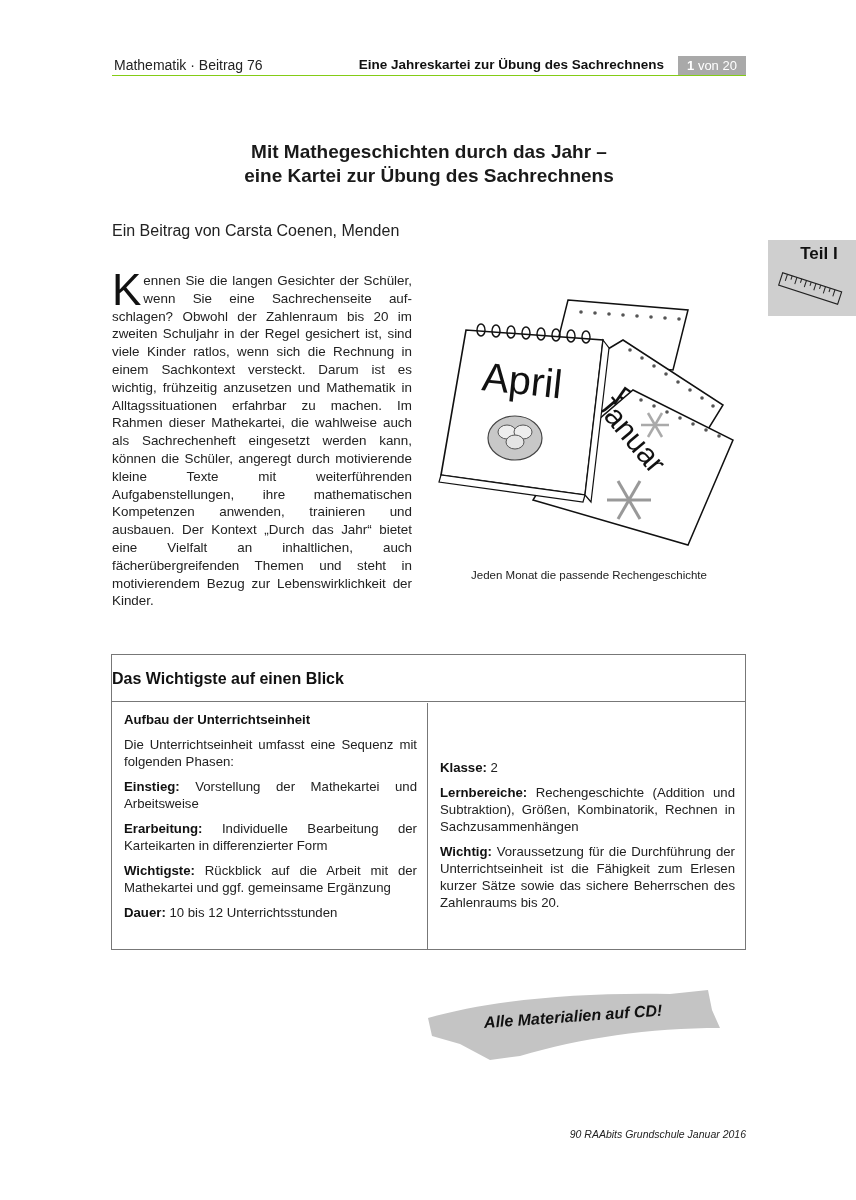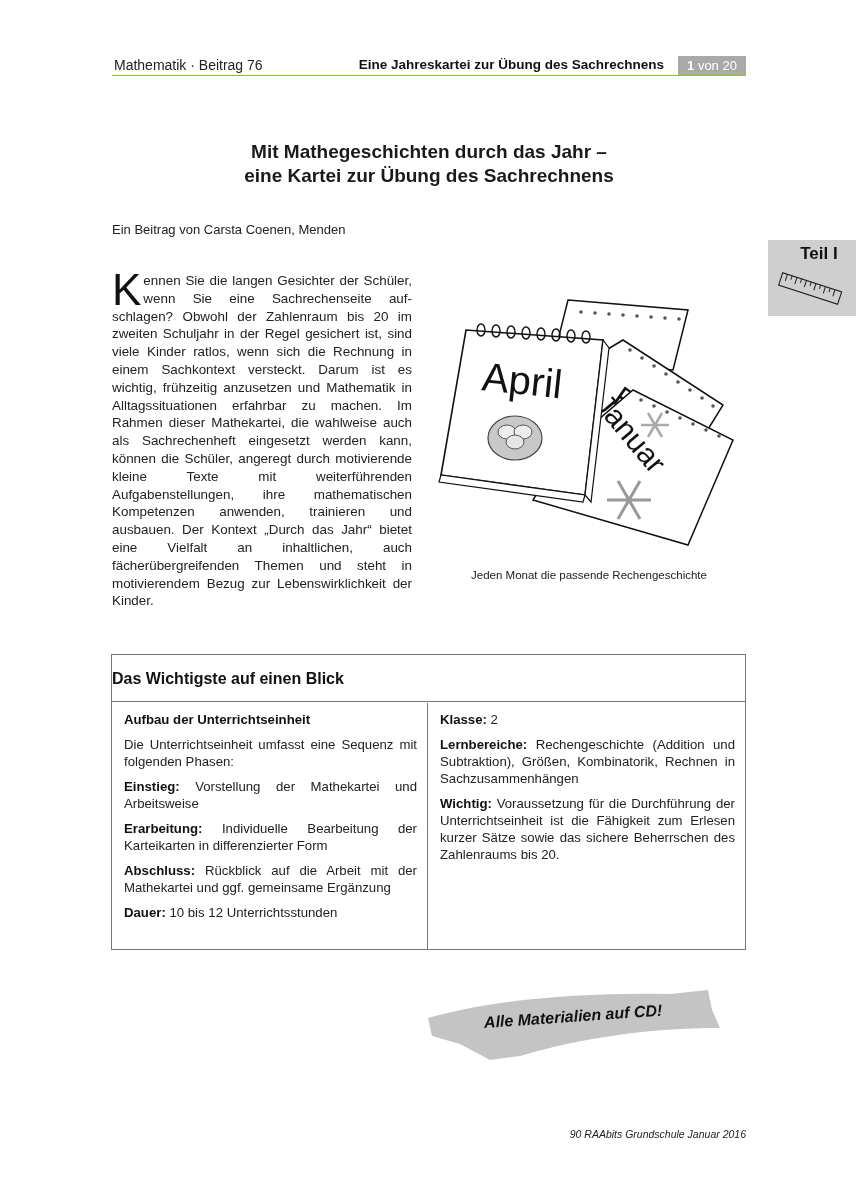--- a/index.html
+++ b/index.html
@@ -8,41 +8,41 @@
 
   
   .header { position: absolute; left: 112px; top: 56px; width: 634px; height: 20px; border-bottom: 1px solid #84cc16; }
   .header .left { position: absolute; left: 2px; top: 1px; font-size: 14px; color: #222; }
   .header .center { position: absolute; right: 82px; top: 1px; font-size: 13.5px; font-weight: bold; color: #111; }
   .header .page { position: absolute; right: 0; top: 0; width: 68px; height: 19px; background: #a9a9a9; color: #fff; font-size: 13px; text-align: center; line-height: 19px; }
   .header .page b { font-weight: bold; }
 
   
   .title { position: absolute; left: 112px; top: 140px; width: 634px; text-align: center; font-size: 19px; font-weight: bold; line-height: 24px; color: #1a1a1a; }
-  .author { position: absolute; left: 112px; top: 222px; font-size: 13px; color: #222; }
+  .author { position: absolute; left: 112px; top: 222px; font-size: 16px; color: #222; }
 
   
   .teil { position: absolute; left: 768px; top: 240px; width: 88px; height: 76px; background: #cfcfcf; }
   .teil .label { position: absolute; left: 0; width: 78px; top: 4px; text-align: center; font-size: 17px; font-weight: bold; color: #111; padding-left: 24px; }
   .teil svg { position: absolute; left: 8px; top: 30px; }
 
   
   .intro { position: absolute; left: 112px; top: 272px; width: 300px; font-size: 13.4px; line-height: 17.8px; text-align: justify; color: #222; hyphens: manual; }
   .intro .dropcap { float: left; font-size: 44px; line-height: 34px; margin: 1px 2px 0 0; font-weight: normal; color: #111; }
 
   
   .illus { position: absolute; left: 433px; top: 290px; width: 312px; height: 270px; }
   .caption { position: absolute; left: 433px; top: 569px; width: 312px; text-align: center; font-size: 11.5px; color: #222; }
 
   
   .box { position: absolute; left: 111px; top: 654px; width: 635px; height: 296px; border: 1px solid #777; }
   .box .box-title { height: 47px; border-bottom: 1px solid #777; font-size: 16px; font-weight: bold; line-height: 48px; color: #111; }
   .box .col { position: absolute; top: 48px; bottom: 0; padding: 8px 10px 0 12px; font-size: 13.2px; line-height: 17px; color: #222; text-align: justify; }
   .box .col.left { left: 0; width: 316px; border-right: 1px solid #777; }
-  .box .col.right { left: 316px; right: 0; padding-left: 12px; }
+  .box .col.right { left: 316px; right: 0; padding-left: 12px; margin-top: 48px; }
   .box .col p { margin-bottom: 8px; }
   .box .col b { font-weight: bold; color: #111; }
 
   
   .cd-banner { position: absolute; left: 420px; top: 980px; width: 340px; height: 86px; }
   .cd-text { position: absolute; left: 484px; top: 1014px; font-size: 16px; font-weight: bold; font-style: italic; color: #111; transform: rotate(-4deg); transform-origin: left center; white-space: nowrap; }
 
   
   .footer { position: absolute; right: 110px; top: 1128px; font-size: 10.5px; font-style: italic; color: #222; }
 </style>
@@ -167,21 +167,21 @@
 </svg>
 <div class="caption">Jeden Monat die passende Rechengeschichte</div>
 
 <div class="box">
   <div class="box-title">Das Wichtigste auf einen Blick</div>
   <div class="col left">
     <p><b>Aufbau der Unterrichtseinheit</b></p>
     <p>Die Unterrichtseinheit umfasst eine Sequenz mit folgenden Phasen:</p>
     <p><b>Einstieg:</b><span> Vorstellung der Mathekartei und Arbeitsweise</span></p>
     <p><b>Erarbeitung:</b><span> Individuelle Bearbeitung der Karteikarten in differenzierter Form</span></p>
-    <p><b>Abschluss:</b><span> Rückblick auf die Arbeit mit der Mathekartei und ggf. gemeinsame Ergän­zung</span></p>
+    <p><b>Wichtigste:</b><span> Rückblick auf die Arbeit mit der Mathekartei und ggf. gemeinsame Ergän­zung</span></p>
     <p><b>Dauer:</b><span> 10 bis 12 Unterrichtsstunden</span></p>
   </div>
   <div class="col right">
     <p><b>Klasse:</b><span> 2</span></p>
     <p><b>Lernbereiche:</b><span> Rechengeschichte (Addition und Subtraktion), Größen, Kombinatorik, Rechnen in Sachzusammenhängen</span></p>
     <p><b>Wichtig:</b><span> Voraussetzung für die Durchfüh­rung der Unterrichtseinheit ist die Fähigkeit zum Erlesen kurzer Sätze sowie das sichere Beherrschen des Zahlenraums bis 20.</span></p>
   </div>
 </div>
 
 <svg class="cd-banner" viewBox="0 0 340 86">

